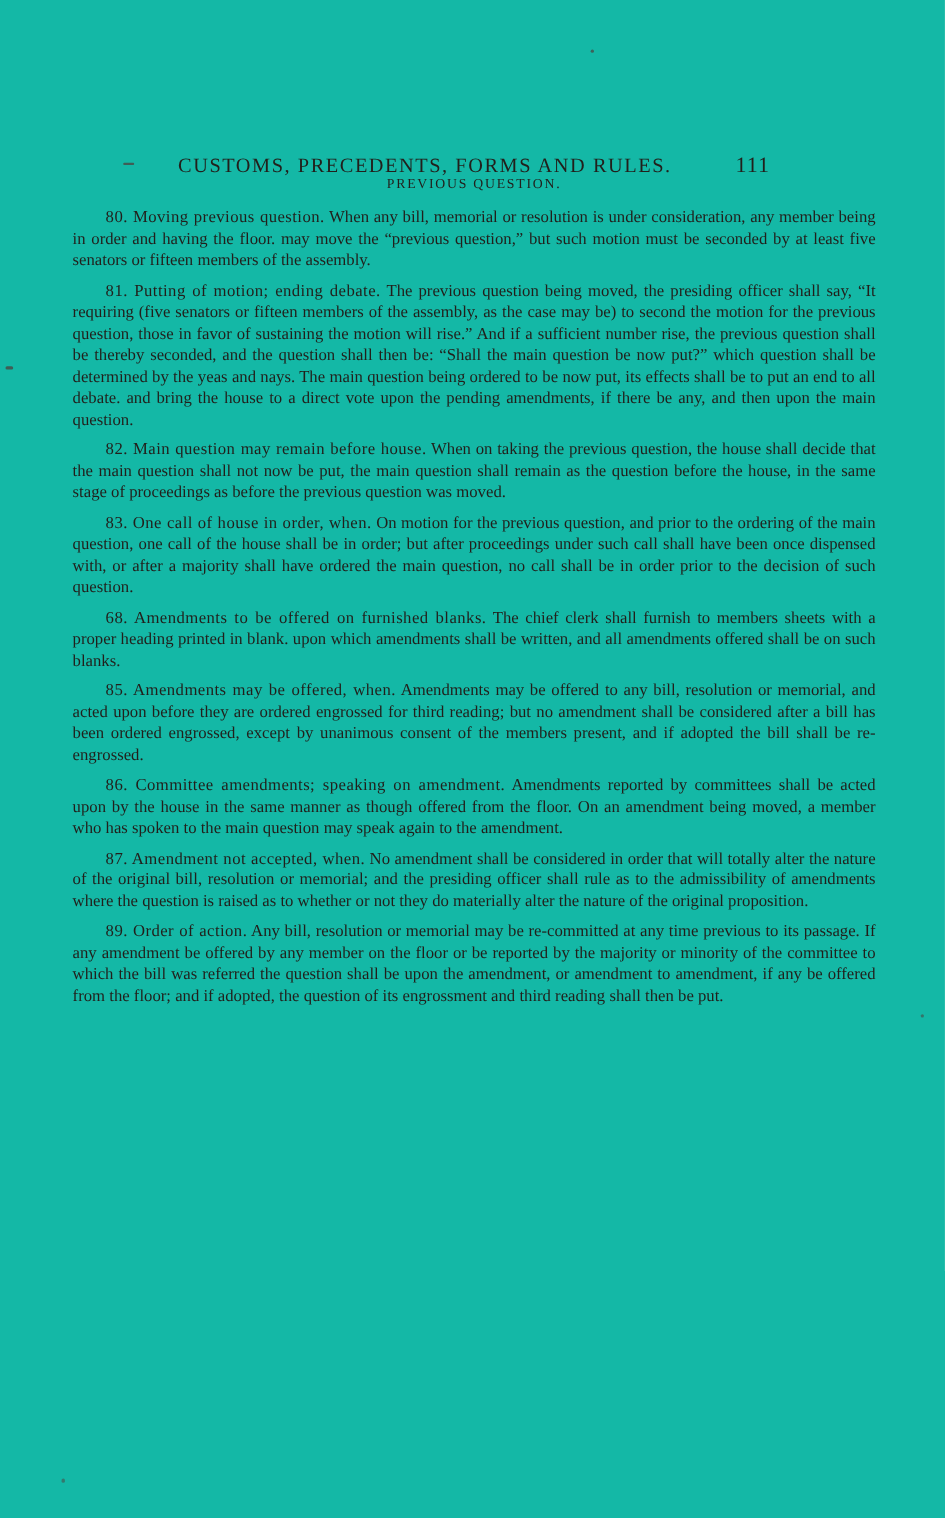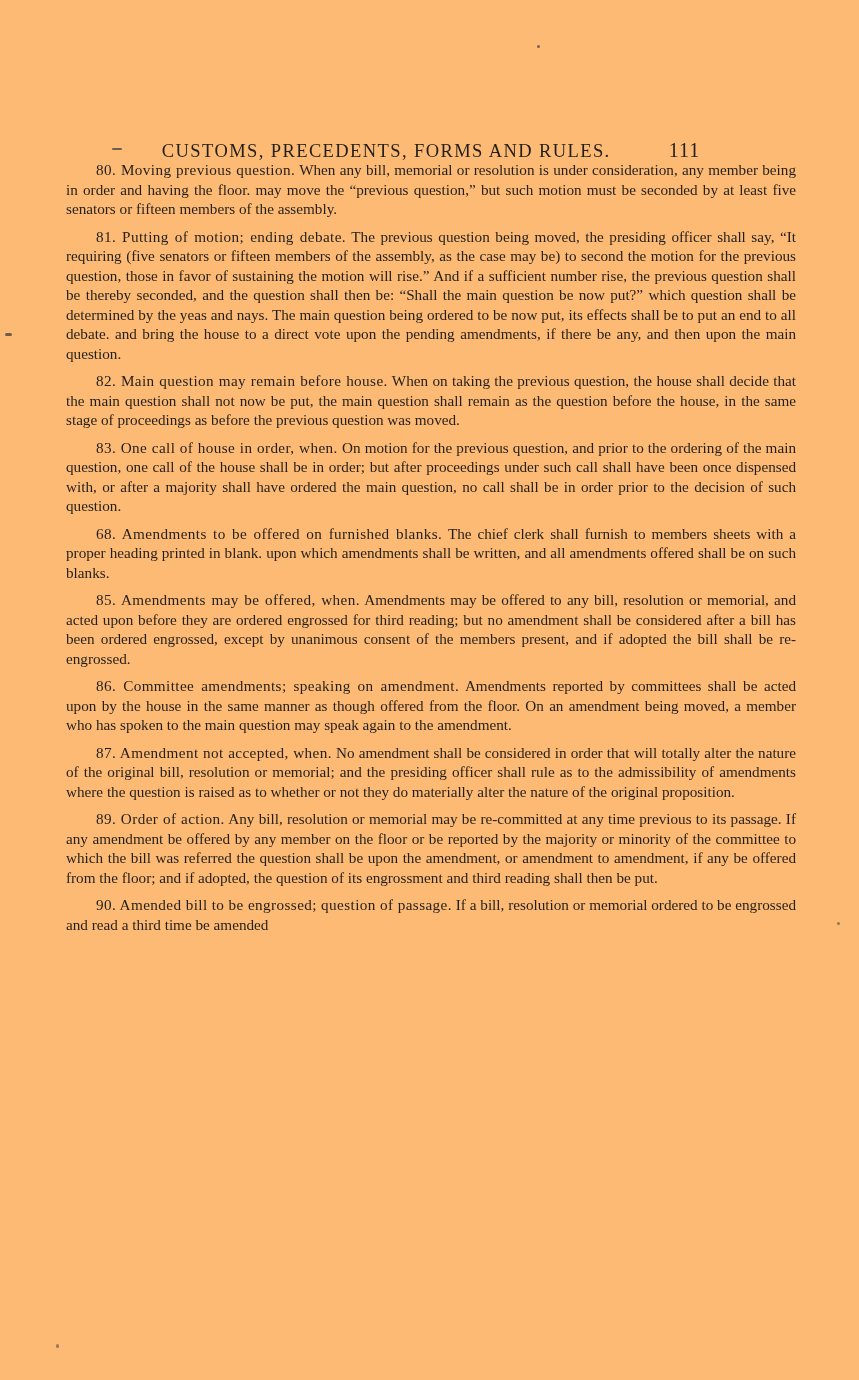--- a/index.html
+++ b/index.html
@@ -2,21 +2,21 @@
 <html><head>
 <meta charset="utf-8">
 <style>
   * { margin: 0; padding: 0; box-sizing: border-box; }
   html, body { background: #e9e7e2; }
   .page {
     position: relative;
     width: 859px;
     height: 1380px;
     margin: 0 auto;
-    background: #fdba74;
+    background: #14b8a6;
     color: #221f1b;
     font-family: "Liberation Serif", "DejaVu Serif", serif;
     overflow: hidden;
   }
   .header {
     position: absolute;
     top: 103px;
     left: 66px;
     width: 730px;
     display: flex;
@@ -77,20 +77,21 @@
 
 <div class="page">
 
   <div class="header">
     <div class="running-head">CUSTOMS, PRECEDENTS, FORMS AND RULES.</div>
     <div class="page-number">111</div>
   </div>
 
   <div class="content">
 
+    <h2 class="sec-heading">PREVIOUS QUESTION.</h2>
 
     <p class="para"><span class="lead">80. Moving previous question.</span> <span>When any bill, memorial or resolution is under consideration, any member being in order and having the floor. may move the “previous question,” but such motion must be seconded by at least five senators or fifteen members of the assembly.</span></p>
 
     <p class="para"><span class="lead">81. Putting of motion; ending debate.</span> <span>The previous question being moved, the presiding officer shall say, “It requiring (five senators or fifteen members of the assembly, as the case may be) to second the motion for the previous question, those in favor of sustaining the motion will rise.”  And if a sufficient number rise, the previous question shall be thereby seconded, and the question shall then be:  “Shall the main question be now put?” which question shall be determined by the yeas and nays.  The main question being ordered to be now put, its effects shall be to put an end to all debate. and bring the house to a direct vote upon the pending amendments, if there be any, and then upon the main question.</span></p>
 
     <p class="para"><span class="lead">82. Main question may remain before house.</span> <span>When on taking the previous question, the house shall decide that the main question shall not now be put, the main question shall remain as the question before the house, in the same stage of proceedings as before the previous question was moved.</span></p>
 
     <p class="para"><span class="lead">83. One call of house in order, when.</span> <span>On motion for the previous question, and prior to the ordering of the main question, one call of the house shall be in order; but after proceedings under such call shall have been once dispensed with, or after a majority shall have ordered the main question, no call shall be in order prior to the decision of such question.</span></p>
 
 
@@ -98,21 +99,20 @@
 
     <p class="para"><span class="lead">85. Amendments may be offered, when.</span> <span>Amendments may be offered to any bill, resolution or memorial, and acted upon before they are ordered engrossed for third reading; but no amendment shall be considered after a bill has been ordered engrossed, except by unanimous consent of the members present, and if adopted the bill shall be re-engrossed.</span></p>
 
     <p class="para"><span class="lead">86. Committee amendments; speaking on amendment.</span> <span>Amendments reported by committees shall be acted upon by the house in the same manner as though offered from the floor.  On an amendment being moved, a member who has spoken to the main question may speak again to the amendment.</span></p>
 
     <p class="para"><span class="lead">87. Amendment not accepted, when.</span> <span>No amendment shall be considered in order that will totally alter the nature of the original bill, resolution or memorial; and the presiding officer shall rule as to the admissibility of amendments where the question is raised as to whether or not they do materially alter the nature of the original proposition.</span></p>
 
 
     <p class="para"><span class="lead">89. Order of action.</span> <span>Any bill, resolution or memorial may be re-committed at any time previous to its passage.  If any amendment be offered by any member on the floor or be reported by the majority or minority of the committee to which the bill was referred the question shall be upon the amendment, or amendment to amendment, if any be offered from the floor; and if adopted, the question of its engrossment and third reading shall then be put.</span></p>
 
-    <p class="para"><span class="lead">90. Amended bill to be engrossed; question of passage.</span> <span>If a bill, resolution or memorial ordered to be engrossed and read a third time be amended</span></p>
 
   </div>
 
   <div class="artifact art-dot-top"></div>
   <div class="artifact art-dash-left"></div>
   <div class="artifact art-dash-edge"></div>
   <div class="artifact art-dot-right"></div>
   <div class="artifact art-dot-bottom"></div>
 
 </div>

